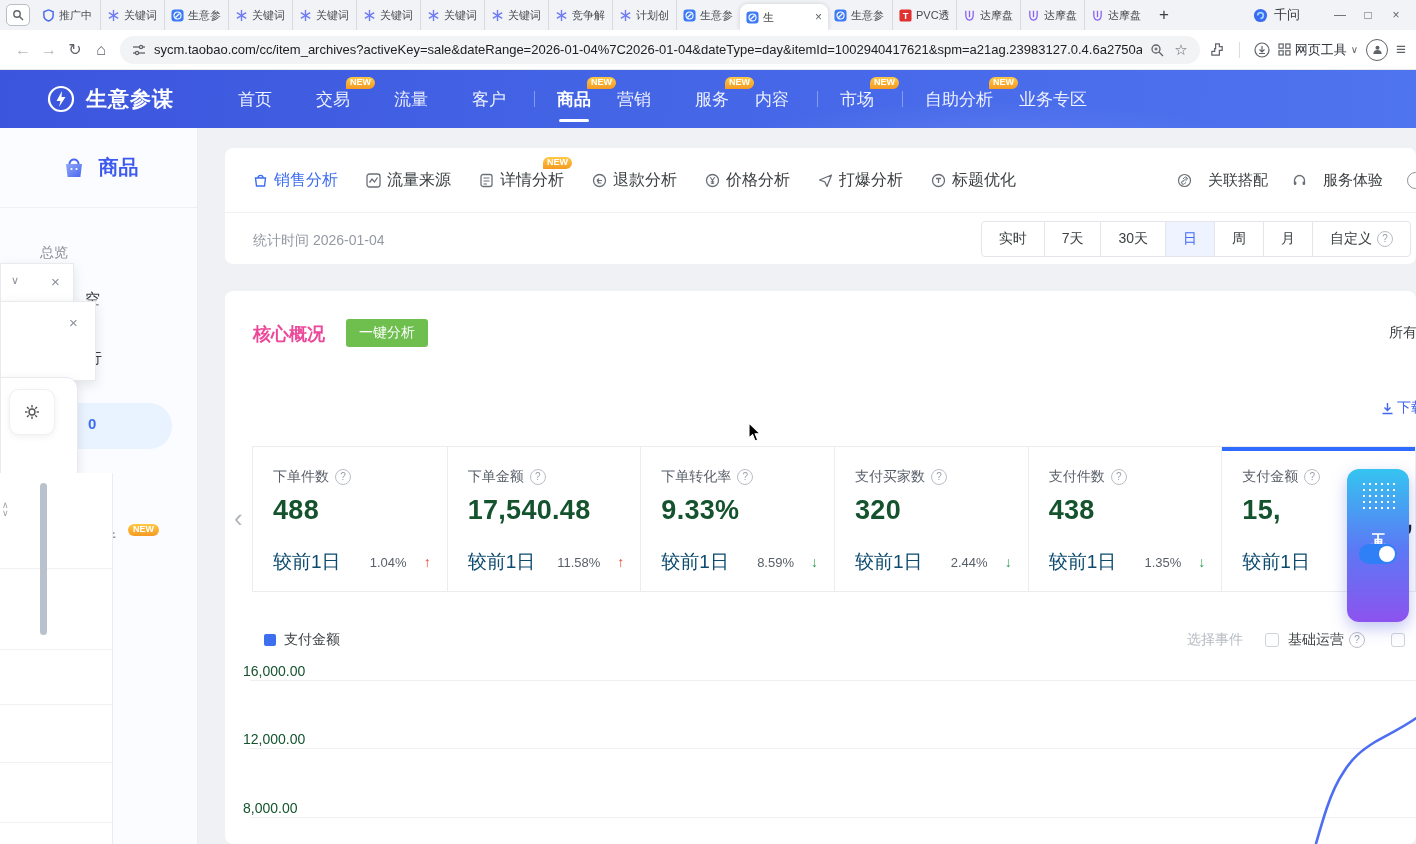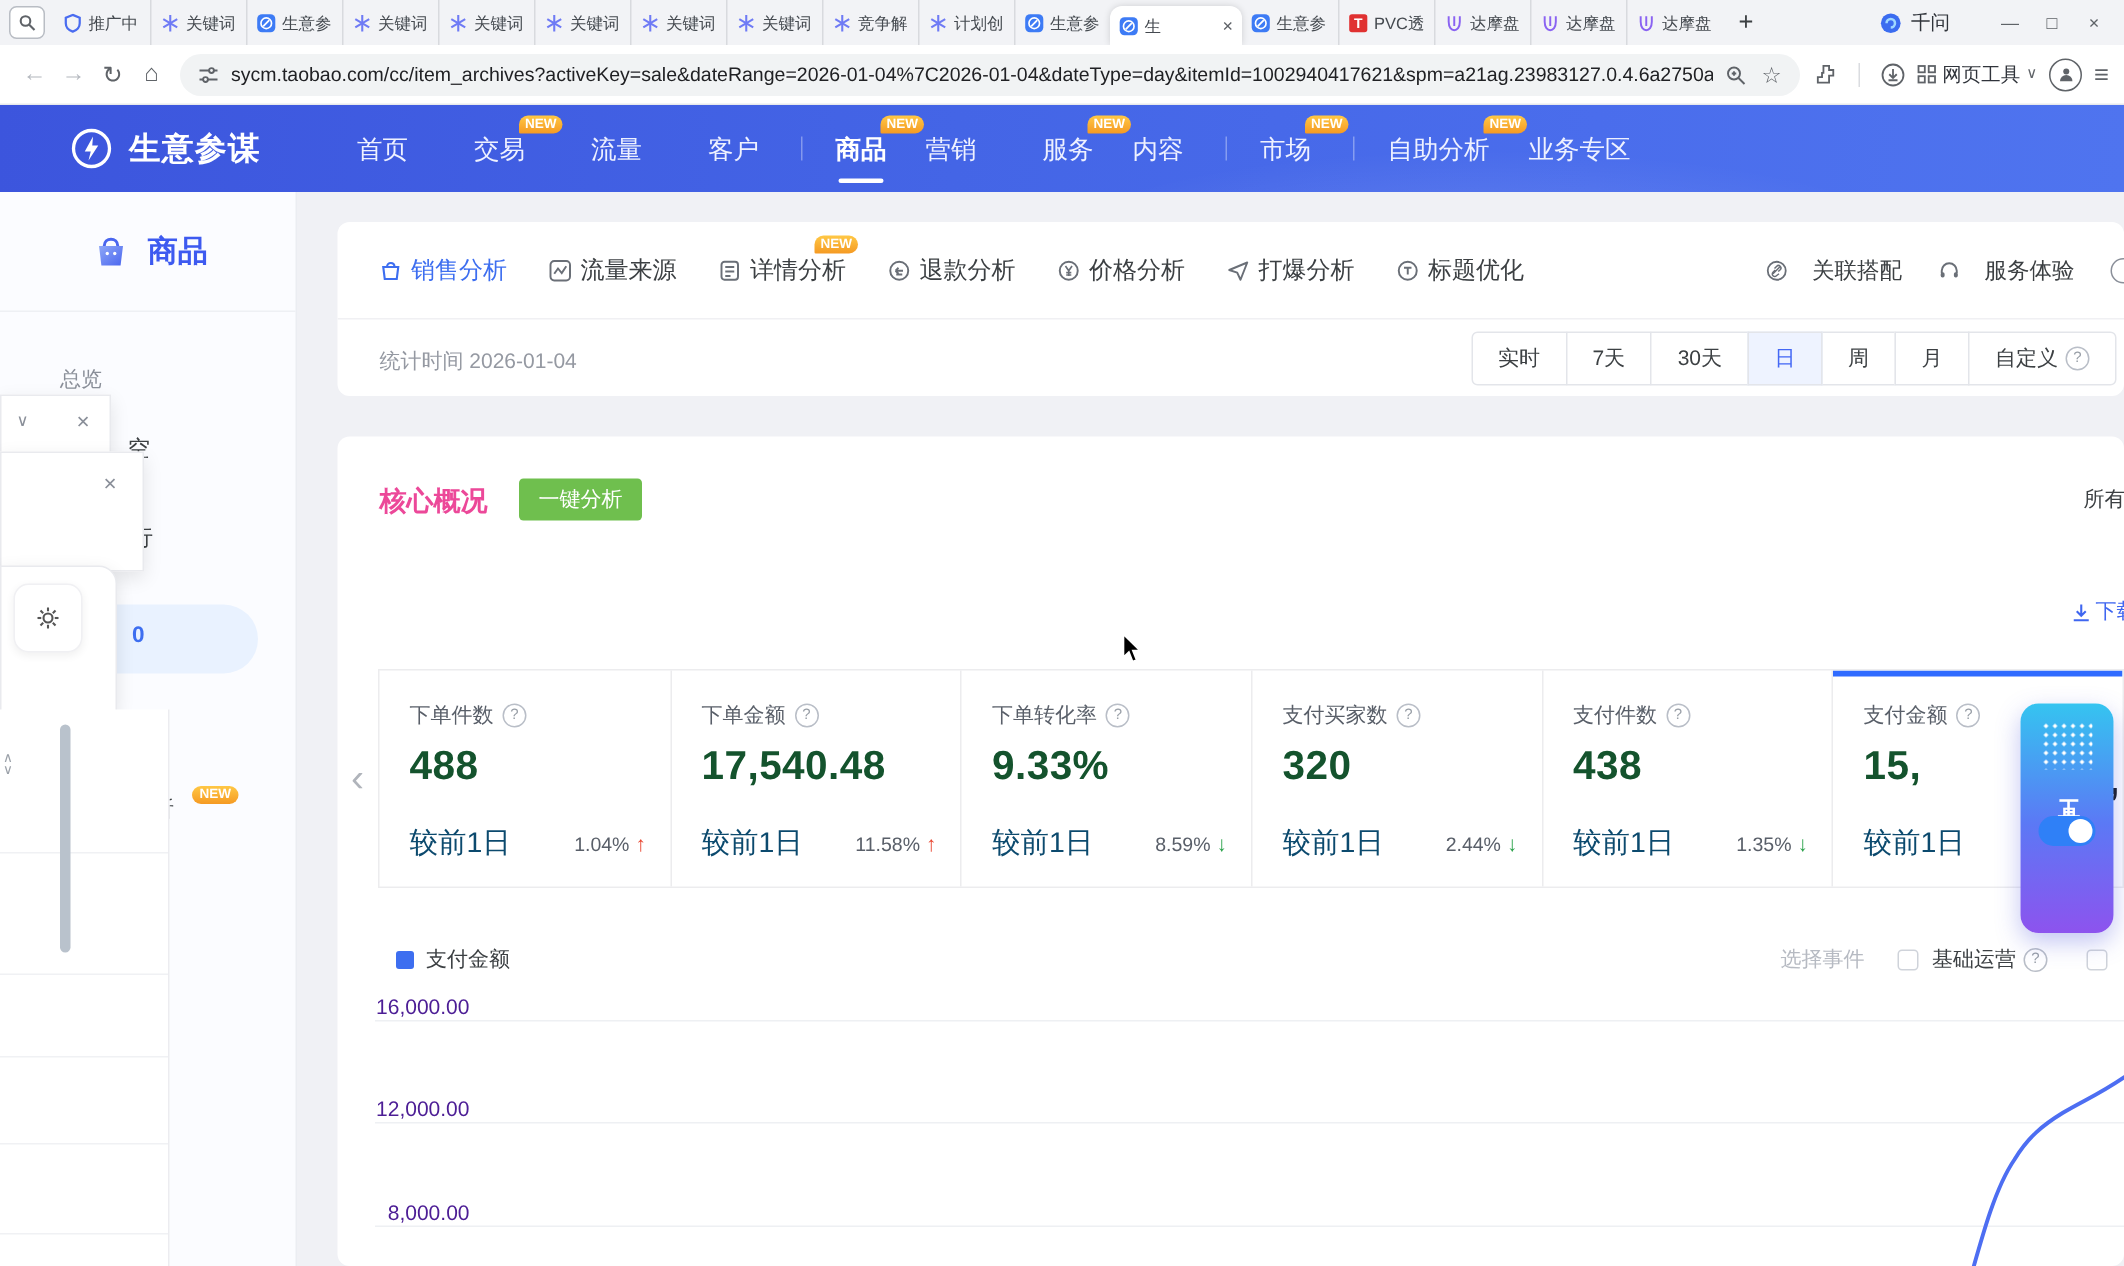--- a/index.html
+++ b/index.html
@@ -102,34 +102,34 @@
 
   .cards{position:absolute;left:27px;top:155px;width:1164px;height:146px;display:grid;
     grid-template-columns:repeat(6,1fr);border:1px solid #ececee;box-sizing:border-box}
   .card{position:relative;padding:21px 20px 0;border-left:1px solid #ececee;box-sizing:border-box;overflow:hidden}
   .card:first-child{border-left:none}
   .card.selected::before{content:"";position:absolute;left:0;top:0;width:100%;height:4px;background:#2f6bff}
   .cname{display:flex;align-items:center;gap:6px;font-size:14px;color:#595f69;white-space:nowrap}
   .cvalue{margin-top:9px;font-size:27px;font-weight:700;color:#14532d;letter-spacing:.3px;white-space:nowrap}
   .cfoot{position:absolute;left:20px;right:16px;bottom:16px;display:flex;justify-content:space-between;align-items:center}
   .ccompare{font-size:19px;color:#0c4a6e}
-  .cchange{display:flex;align-items:center;gap:4px;font-size:13px;color:#595f69}
+  .cchange{display:flex;align-items:center;gap:17px;font-size:13px;color:#595f69}
   .arrow-up{color:#e8452f;font-weight:700;font-size:14px}
   .arrow-down{color:#2ba24b;font-weight:700;font-size:14px}
   .vfrag{position:absolute;right:2px;top:58px;font-size:27px;font-weight:700;color:#17181a}
   .cardchevron{position:absolute;left:234px;top:503px;font-size:26px;color:#b0b4bb;z-index:3}
 
   .legendsq{position:absolute;left:39px;top:343px;width:12px;height:12px;background:#3d6ef0;border-radius:2px}
   .legendlabel{position:absolute;left:59px;top:340px;font-size:14px;color:#3c4043}
   .evlabel{position:absolute;left:962px;top:340px;font-size:14px;color:#b6bac2}
   .cb{position:absolute;width:14px;height:14px;border:1px solid #cfd3da;border-radius:3px;background:#fff;box-sizing:border-box}
   .evopt{position:absolute;left:1063px;top:340px;font-size:14px;color:#3c4043}
   .help{display:inline-grid;place-items:center;width:14px;height:14px;border:1px solid #b9bec7;border-radius:50%;
     color:#9aa0a8;font-size:10px;line-height:1;flex:none}
-  .ytick{position:absolute;left:18px;width:70px;text-align:right;font-size:14px;color:#4c1d95}
+  .ytick{position:absolute;left:18px;width:70px;text-align:left;font-size:14px;color:#14532d}
   .gridline{position:absolute;left:25px;width:1166px;height:1px;background:#eef0f3}
 
   
   .toolbox{position:absolute;left:1347px;top:469px;width:62px;height:153px;border-radius:12px;z-index:50;
     background:linear-gradient(180deg,#35c4f0 0%,#5b79f5 52%,#8d53ee 100%);box-shadow:0 6px 16px rgba(80,90,220,.35);
     display:flex;flex-direction:column;align-items:center;padding-top:12px;box-sizing:border-box}
   .tbicon{width:34px;height:32px;background-image:radial-gradient(#fff 1.3px,transparent 1.45px);background-size:6px 6px}
   .tblabel{margin-top:8px;writing-mode:vertical-rl;color:#fff;font-size:15px;font-weight:600;letter-spacing:5px}
   .tbtoggle{margin-top:8px;width:38px;height:20px;border-radius:10px;background:#2f80f7;position:relative}
   .tbtoggle::after{content:"";position:absolute;right:2px;top:2px;width:16px;height:16px;border-radius:50%;background:#fff}

